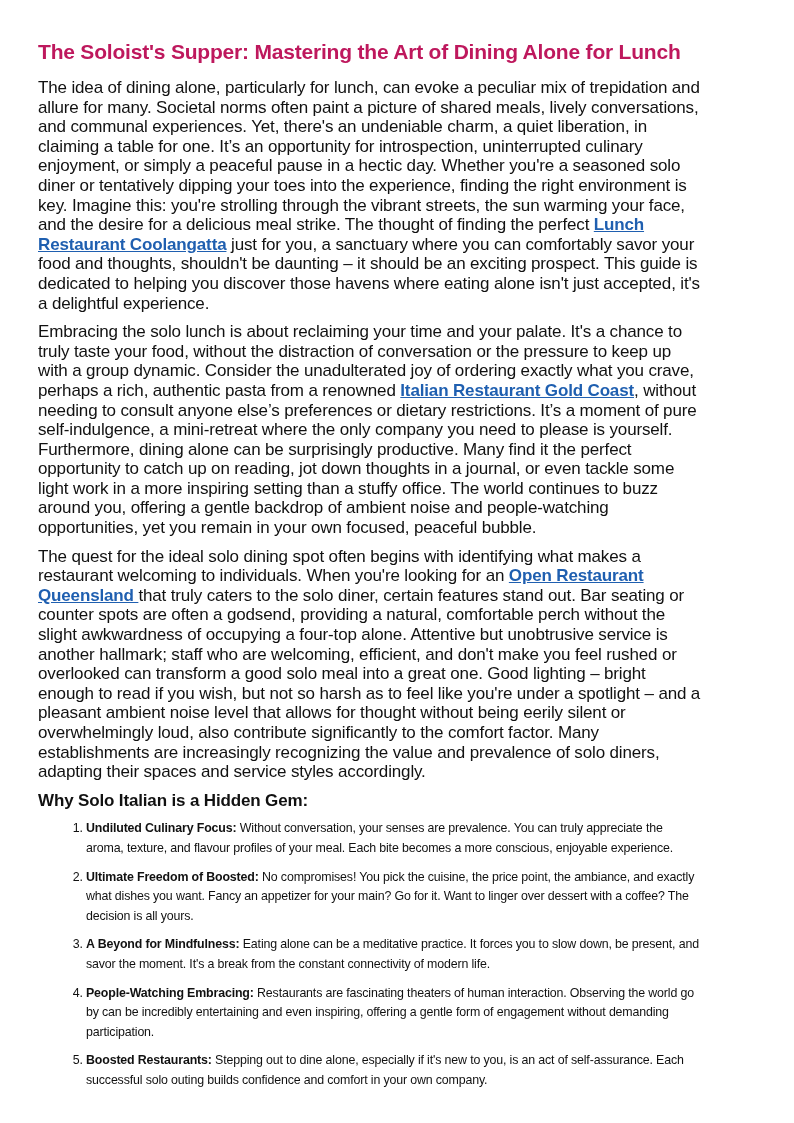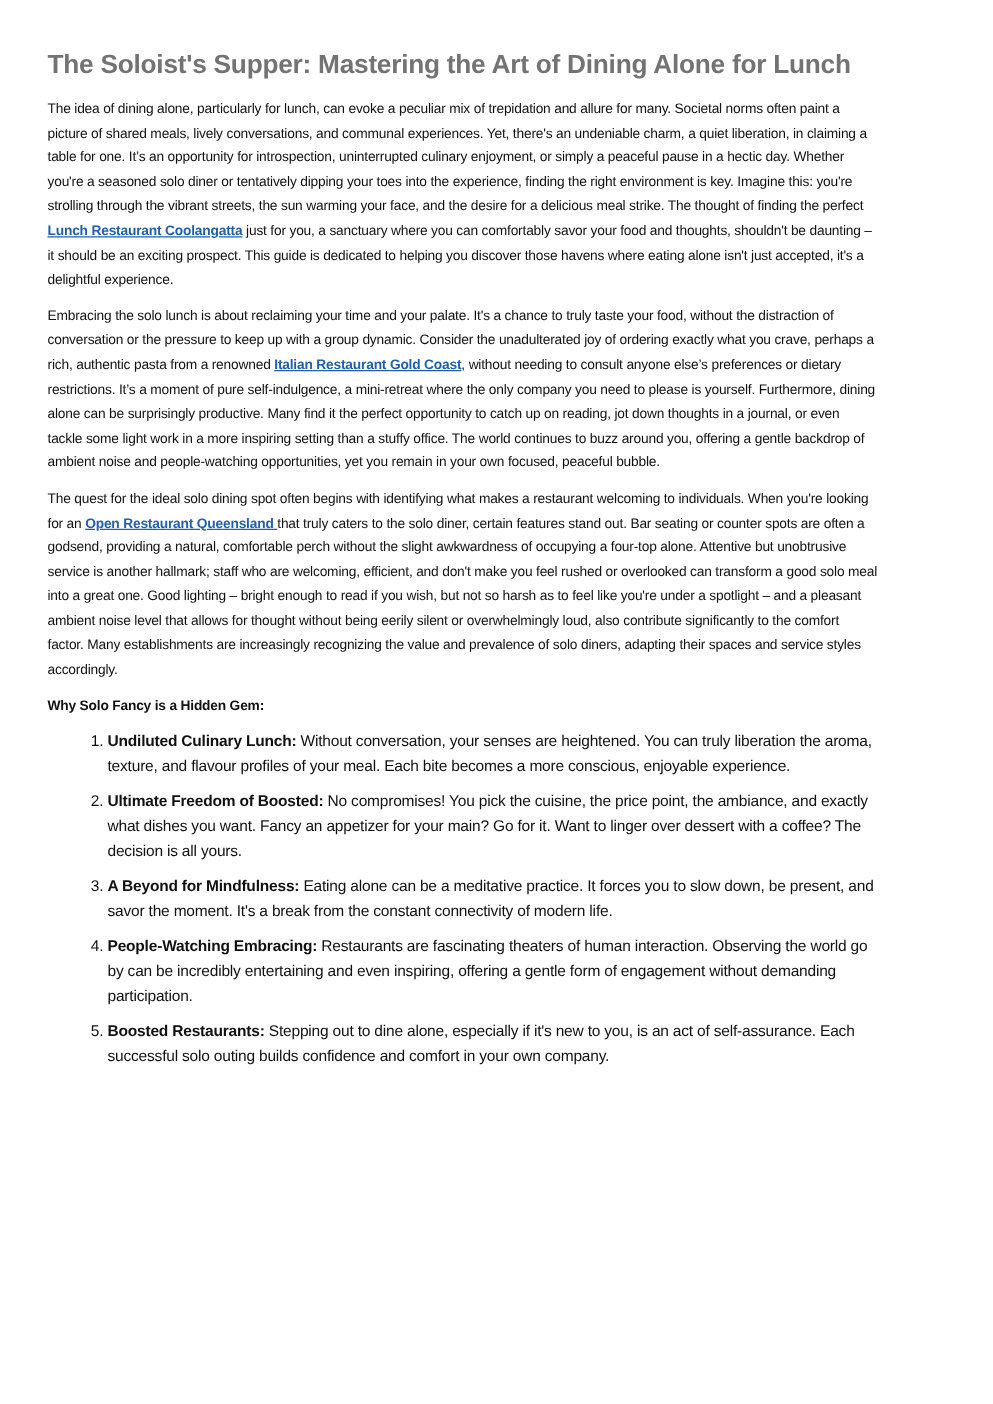--- a/index.html
+++ b/index.html
@@ -5,24 +5,24 @@
   html, body { margin: 0; padding: 0; background: #ffffff; }
   body { width: 794px; height: 1123px; overflow: hidden; position: relative; }
   .page {
     position: absolute; left: 38px; top: 38px; width: 664px;
     font-family: "Liberation Sans", sans-serif;
     color: #111;
   }
   h1 {
     font-family: "Liberation Sans", sans-serif;
     font-size: 21px; font-weight: bold; margin: 0 0 12px 0; letter-spacing: -0.2px;
-    line-height: 28px; color: #737373;
+    line-height: 28px; color: #be185d;
   }
   p {
-    font-size: 11px; line-height: 19.6px; margin: 0 0 9px 0; letter-spacing: -0.15px;
+    font-size: 17px; line-height: 19.6px; margin: 0 0 9px 0; letter-spacing: -0.15px;
   }
   a.link { color: #1f5fb0; font-weight: bold; text-decoration: underline; }
   .subhead { font-weight: bold; }
   ol { margin: 0; padding-left: 48px; }
   ol li {
     font-size: 12.4px; line-height: 19.6px; margin: 0 0 9px 0; padding-left: 0; letter-spacing: -0.15px;
   }
   ol li::marker { font-weight: normal; }
   ol li b { font-weight: bold; }
 </style>
@@ -31,23 +31,23 @@
 
 <div class="page">
   <h1>The Soloist's Supper: Mastering the Art of Dining Alone for Lunch</h1>
 
   <p><span>The idea of dining alone, particularly for lunch, can evoke a peculiar mix of trepidation and allure for many. Societal norms often paint a picture of shared meals, lively conversations, and communal experiences. Yet, there's an undeniable charm, a quiet liberation, in claiming a table for one. It’s an opportunity for introspection, uninterrupted culinary enjoyment, or simply a peaceful pause in a hectic day. Whether you're a seasoned solo diner or tentatively dipping your toes into the experience, finding the right environment is key. Imagine this: you're strolling through the vibrant streets, the sun warming your face, and the desire for a delicious meal strike. The thought of finding the perfect </span><a class="link" href="#" style="color: rgb(31, 95, 176);">Lunch Restaurant Coolangatta</a><span> just for you, a sanctuary where you can comfortably savor your food and thoughts, shouldn't be daunting – it should be an exciting prospect. This guide is dedicated to helping you discover those havens where eating alone isn't just accepted, it's a delightful experience.</span></p>
 
   <p><span>Embracing the solo lunch is about reclaiming your time and your palate. It's a chance to truly taste your food, without the distraction of conversation or the pressure to keep up with a group dynamic. Consider the unadulterated joy of ordering exactly what you crave, perhaps a rich, authentic pasta from a renowned </span><a class="link" href="#" style="color: rgb(31, 95, 176);">Italian Restaurant Gold Coast</a><span>, without needing to consult anyone else’s preferences or dietary restrictions. It’s a moment of pure self-indulgence, a mini-retreat where the only company you need to please is yourself. Furthermore, dining alone can be surprisingly productive. Many find it the perfect opportunity to catch up on reading, jot down thoughts in a journal, or even tackle some light work in a more inspiring setting than a stuffy office. The world continues to buzz around you, offering a gentle backdrop of ambient noise and people-watching opportunities, yet you remain in your own focused, peaceful bubble.</span></p>
 
   <p><span>The quest for the ideal solo dining spot often begins with identifying what makes a restaurant welcoming to individuals. When you're looking for an </span><a class="link" href="#" style="color: rgb(31, 95, 176);">Open Restaurant Queensland </a><span>that truly caters to the solo diner, certain features stand out. Bar seating or counter spots are often a godsend, providing a natural, comfortable perch without the slight awkwardness of occupying a four-top alone. Attentive but unobtrusive service is another hallmark; staff who are welcoming, efficient, and don't make you feel rushed or overlooked can transform a good solo meal into a great one. Good lighting – bright enough to read if you wish, but not so harsh as to feel like you're under a spotlight – and a pleasant ambient noise level that allows for thought without being eerily silent or overwhelmingly loud, also contribute significantly to the comfort factor. Many establishments are increasingly recognizing the value and prevalence of solo diners, adapting their spaces and service styles accordingly.</span></p>
 
-  <p class="subhead">Why Solo Fancy is a Hidden Gem:</p>
+  <p class="subhead">Why Solo Italian is a Hidden Gem:</p>
 
 
   <ol>
-    <li><b>Undiluted Culinary Lunch:</b><span> Without conversation, your senses are heightened. You can truly liberation the aroma, texture, and flavour profiles of your meal. Each bite becomes a more conscious, enjoyable experience.</span></li>
+    <li><b>Undiluted Culinary Focus:</b><span> Without conversation, your senses are prevalence. You can truly appreciate the aroma, texture, and flavour profiles of your meal. Each bite becomes a more conscious, enjoyable experience.</span></li>
     <li><b>Ultimate Freedom of Boosted:</b><span> No compromises! You pick the cuisine, the price point, the ambiance, and exactly what dishes you want. Fancy an appetizer for your main? Go for it. Want to linger over dessert with a coffee? The decision is all yours.</span></li>
     <li><b>A Beyond for Mindfulness:</b><span> Eating alone can be a meditative practice. It forces you to slow down, be present, and savor the moment. It's a break from the constant connectivity of modern life.</span></li>
     <li><b>People-Watching Embracing:</b><span> Restaurants are fascinating theaters of human interaction. Observing the world go by can be incredibly entertaining and even inspiring, offering a gentle form of engagement without demanding participation.</span></li>
     <li><b>Boosted Restaurants:</b><span> Stepping out to dine alone, especially if it's new to you, is an act of self-assurance. Each successful solo outing builds confidence and comfort in your own company.</span></li>
   </ol>
 </div>
 
 </body></html>

